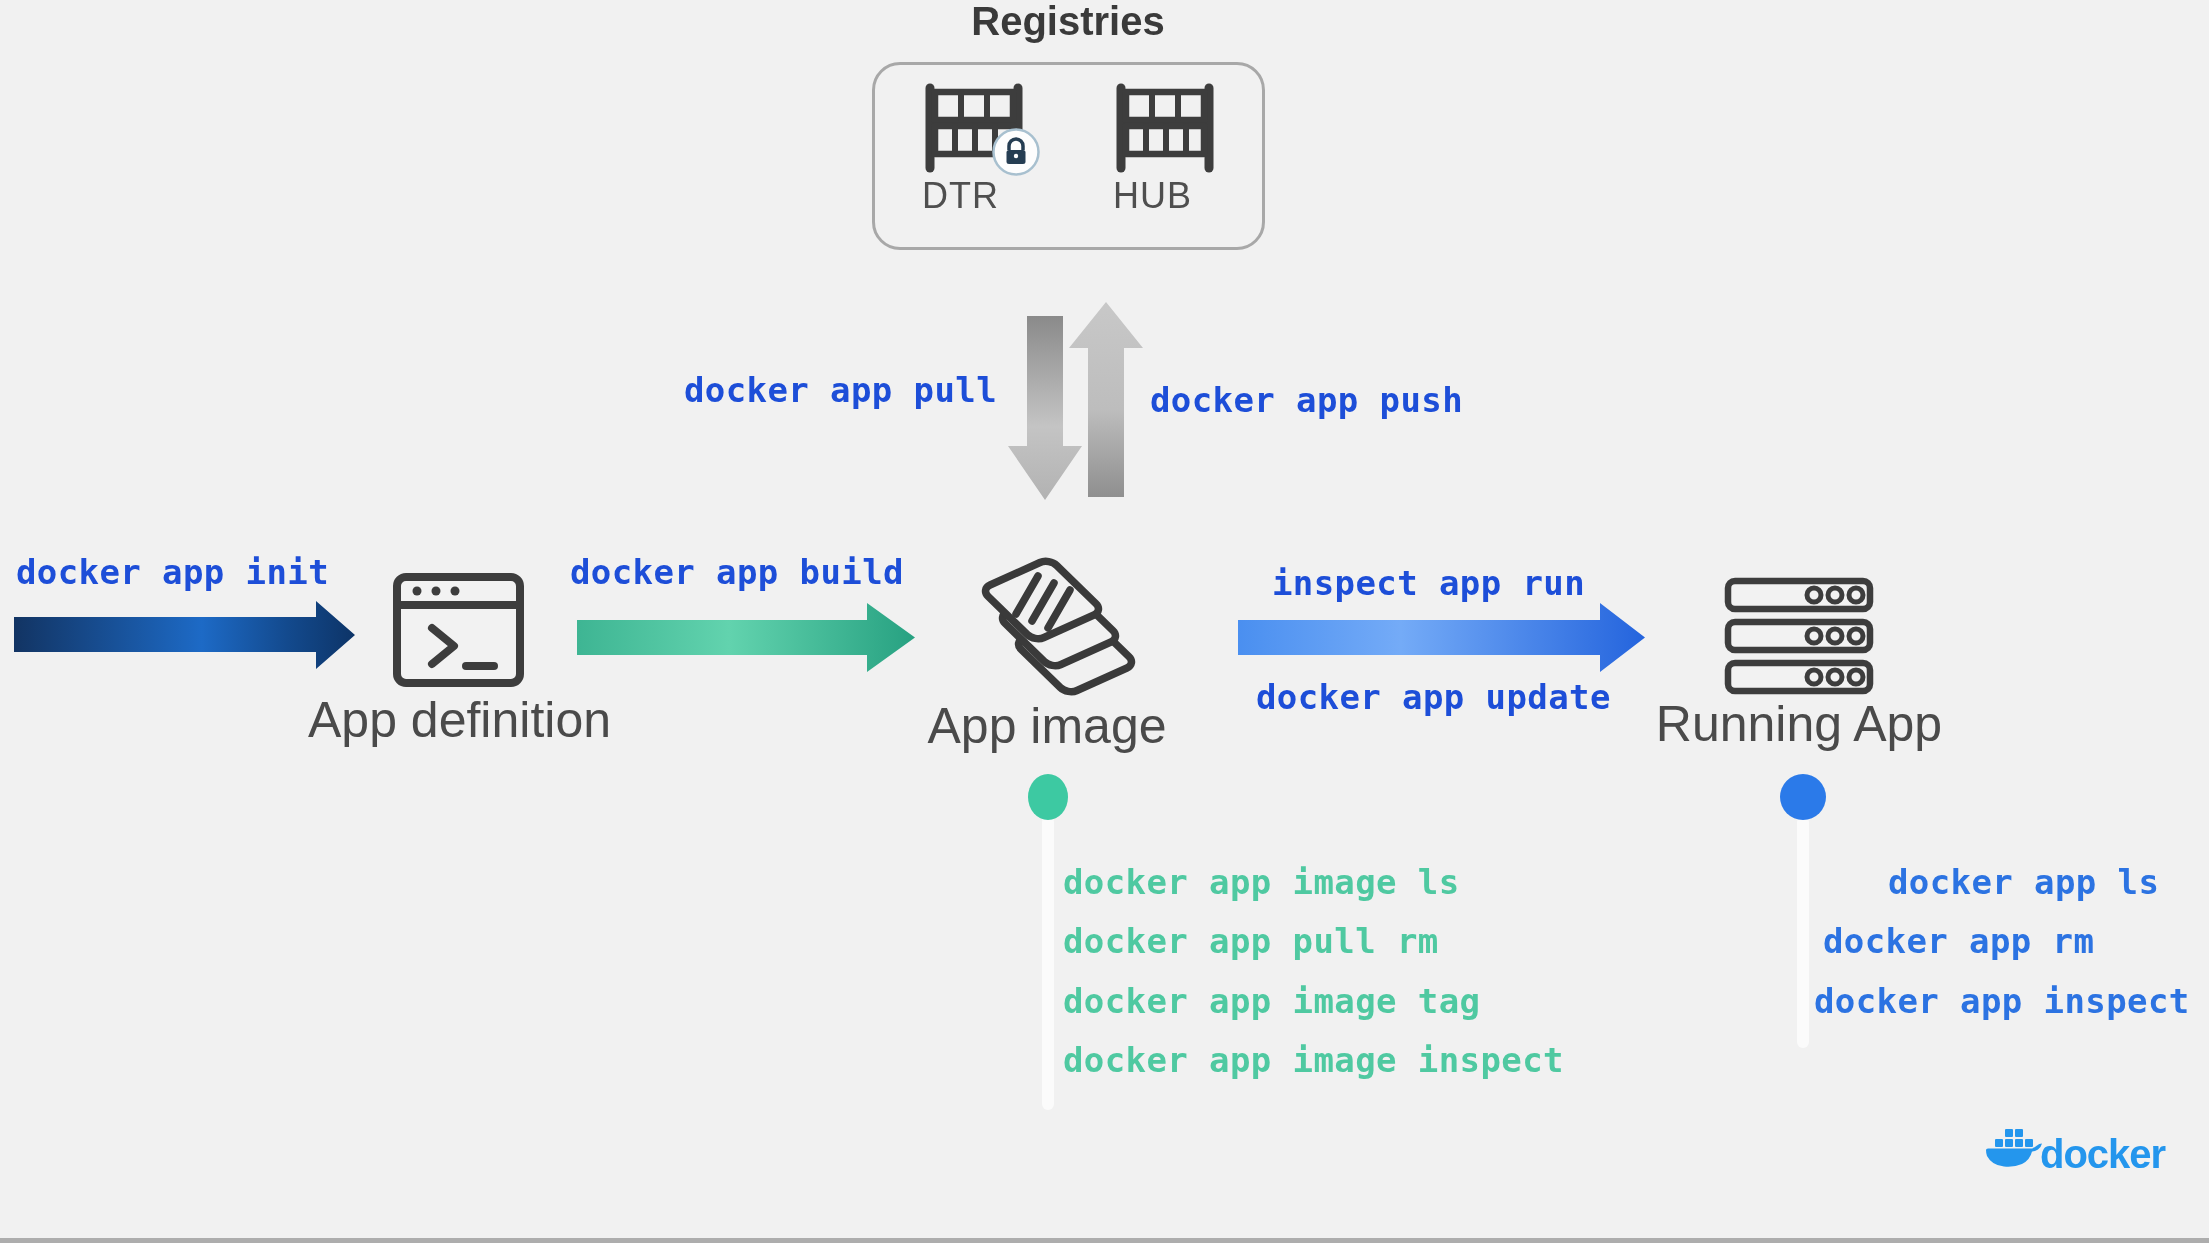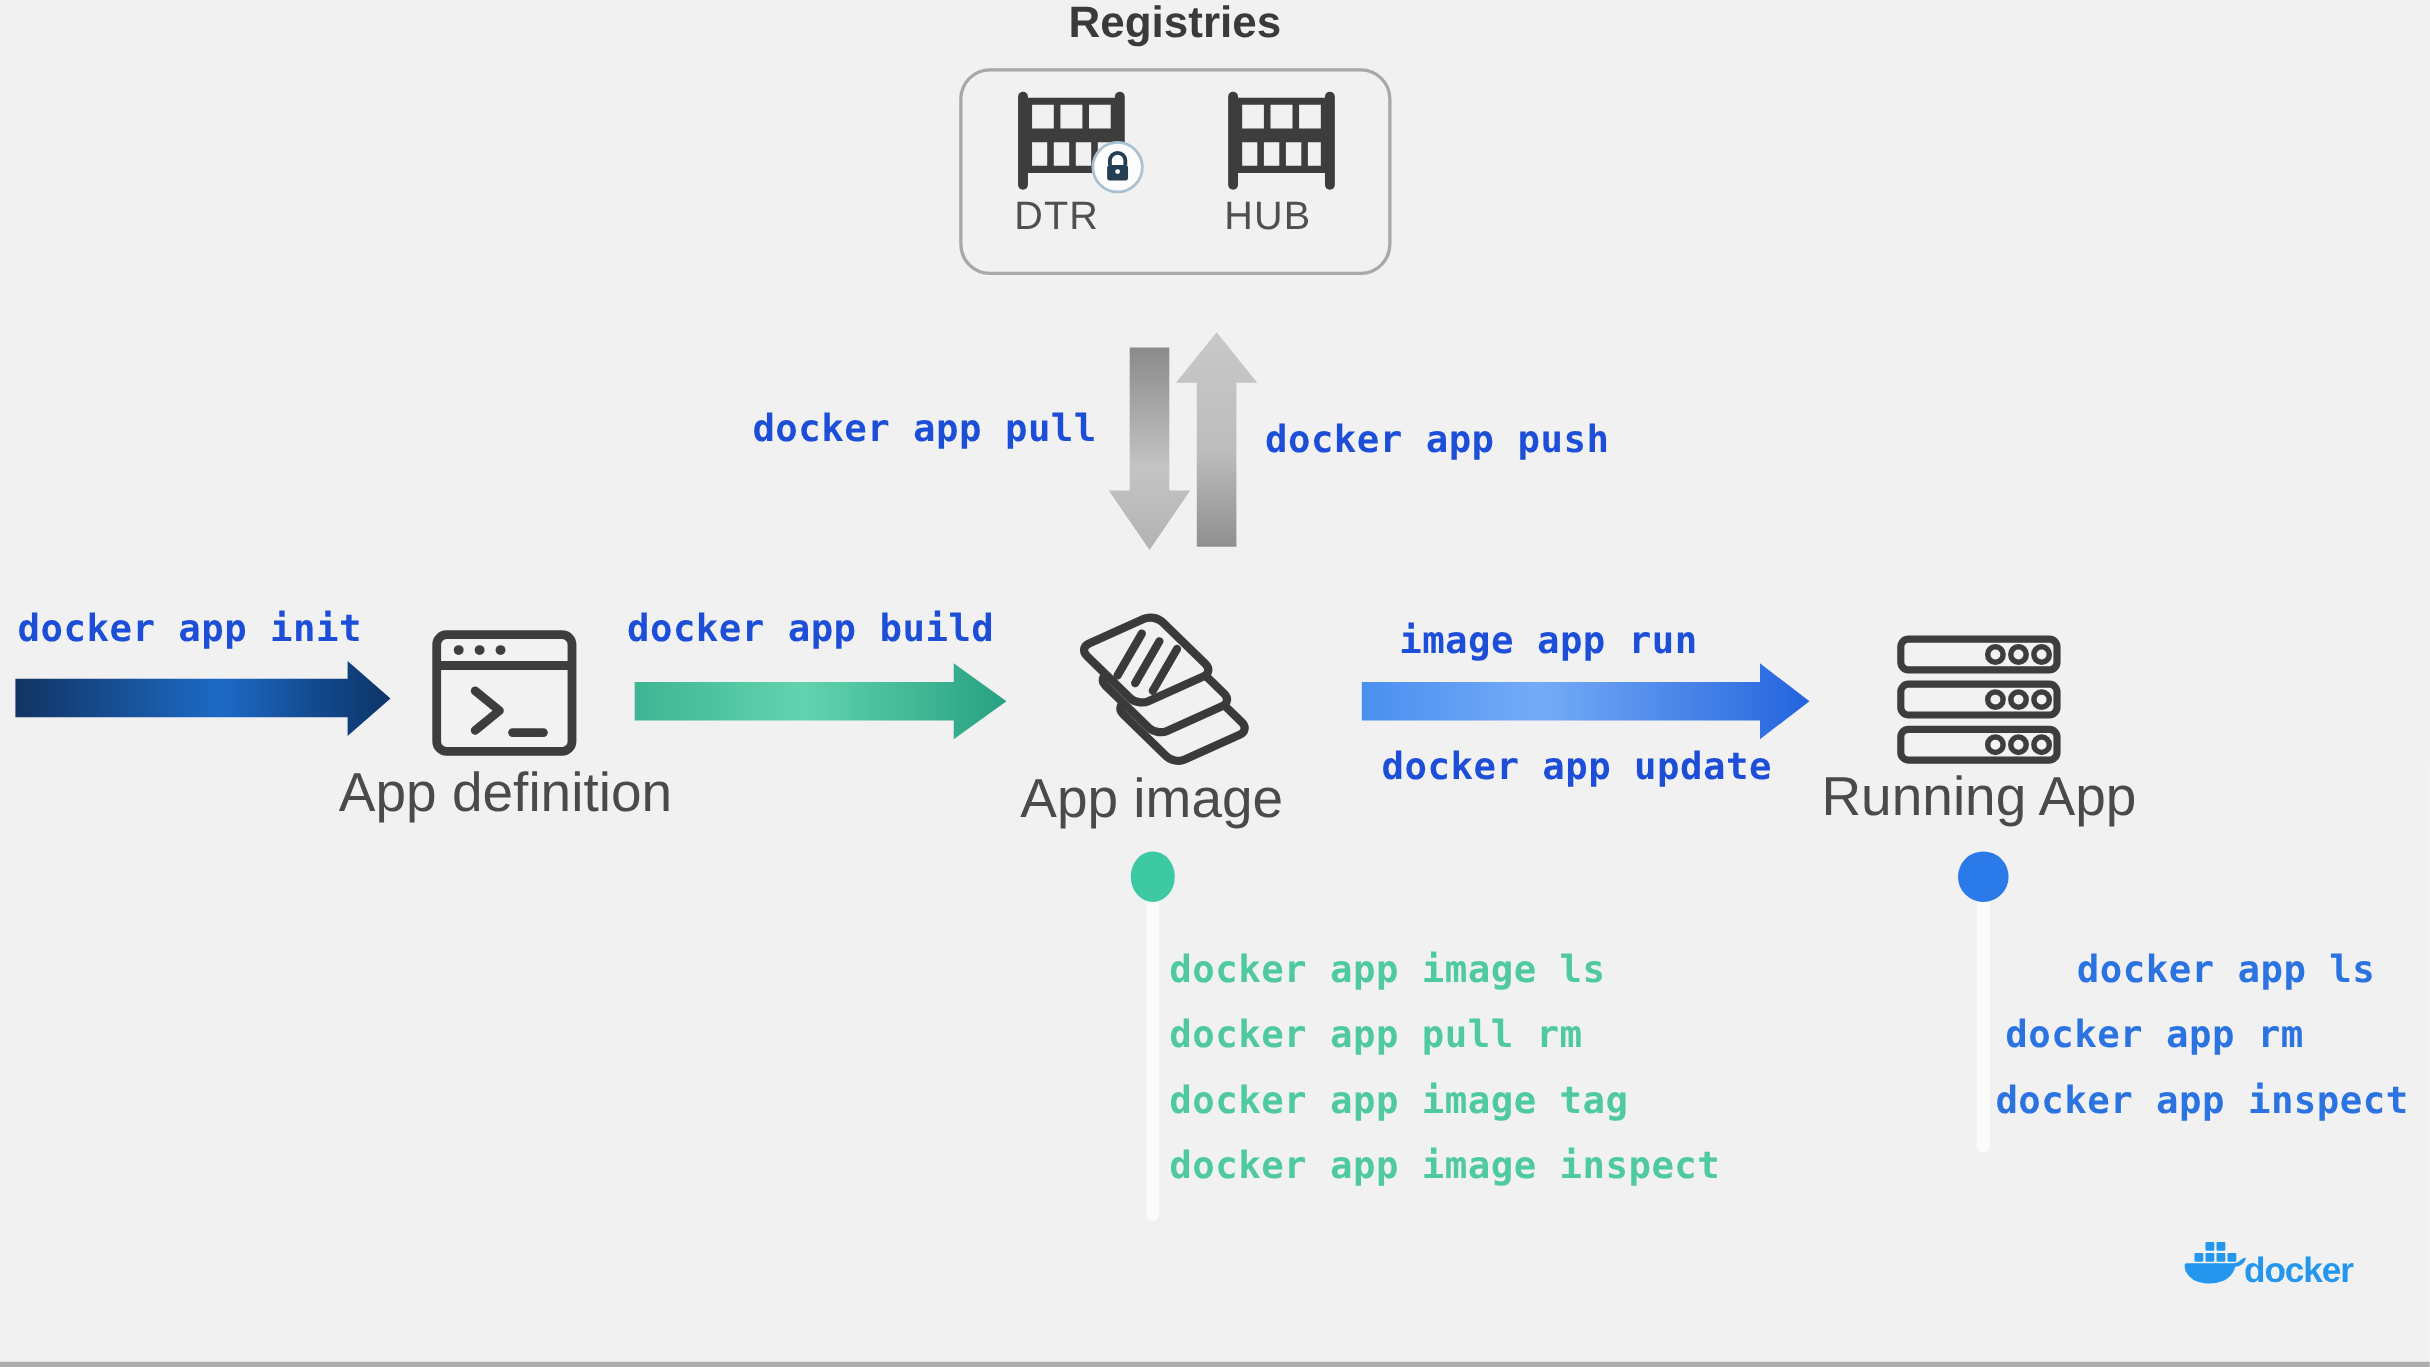--- a/index.html
+++ b/index.html
@@ -29,21 +29,21 @@
     width:393px;height:188px;border:3px solid #a8a8a8;border-radius:28px;
     box-sizing:border-box;background:transparent;
   }
   .reg-label{
     font-size:36px;line-height:44px;color:#4f4f4f;
     letter-spacing:1px;white-space:nowrap;
   }
   .connector-line{background:#fbfbfb;border-radius:6px;}
   .dot{border-radius:50%;}
   .wordmark{
-    font-size:32px;line-height:36px;font-weight:bold;color:#2496ED;
+    font-size:40px;line-height:36px;font-weight:bold;color:#2496ED;
     letter-spacing:-1px;white-space:nowrap;
   }
   .bottom-bar{background:#adadad;}
   svg{display:block;overflow:visible;}
 </style>
 </head>
 <body>
 
 <div class="canvas">
 
@@ -173,21 +173,21 @@
       </g>
       <g stroke="#3a3a3a" stroke-width="7.5" stroke-linecap="round">
         <line x1="46" y1="72" x2="68" y2="34"></line>
         <line x1="62" y1="79" x2="84" y2="41"></line>
         <line x1="78" y1="86" x2="100" y2="48"></line>
       </g>
     </svg>
   </div>
   <div class="abs section-label" style="left:897px;top:702px;width:300px;">App image</div>
 
-  <div class="abs mono navy" style="left:1272px;top:563px;">image app run</div>
+  <div class="abs mono navy" style="left:1272px;top:563px;">inspect app run</div>
   <div class="abs" style="left:1230px;top:595px;">
     <svg width="420" height="82" viewBox="0 0 420 82">
       <defs>
         <linearGradient id="gRun" x1="0" y1="0" x2="1" y2="0">
           <stop offset="0%" stop-color="#4a8ff0"></stop>
           <stop offset="40%" stop-color="#74abf7"></stop>
           <stop offset="100%" stop-color="#2464dd"></stop>
         </linearGradient>
       </defs>
       <path d="M8,25 H370 V8 L415,42.5 L370,77 V60 H8 Z" fill="url(#gRun)"></path>

